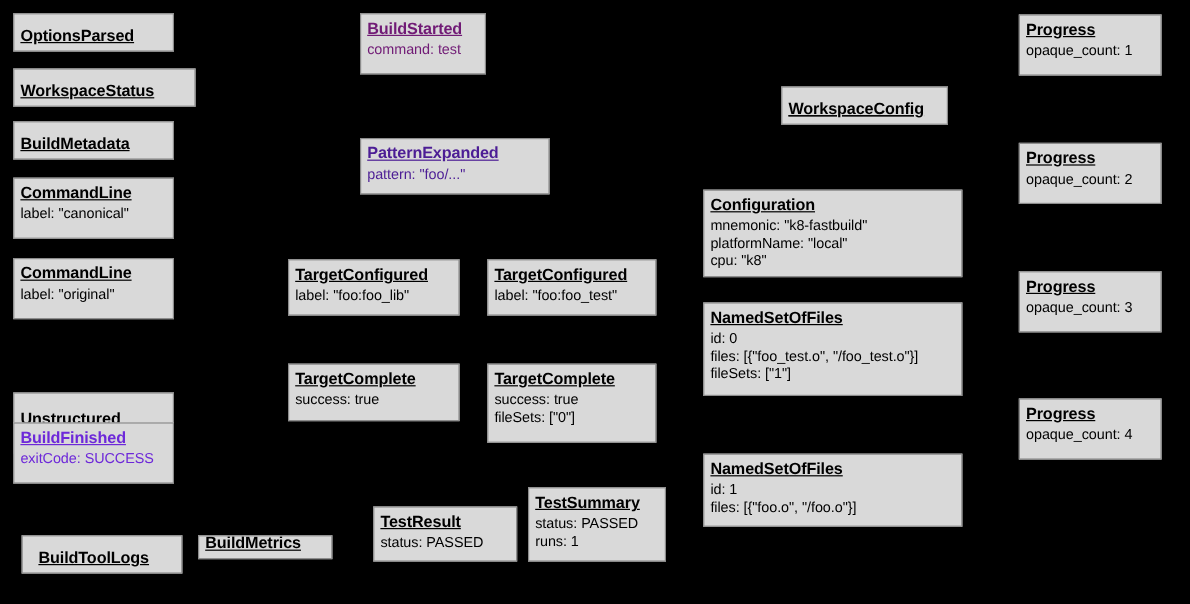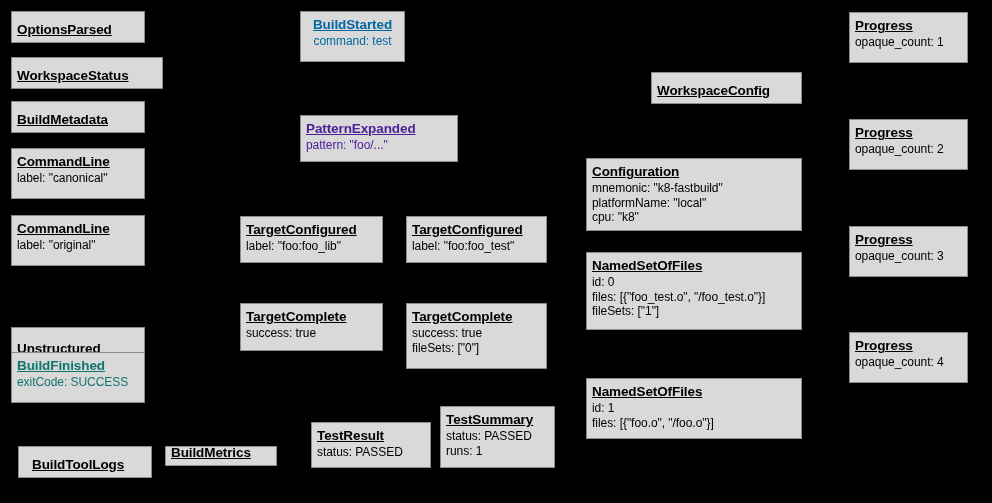--- a/index.html
+++ b/index.html
@@ -74,30 +74,30 @@
     <div class="node" style="left: 11px; top: 148px; width: 134px; height: 51px; background: rgb(217, 217, 217); border-color: rgb(140, 140, 140); color: rgb(0, 0, 0);"><span class="node-title">CommandLine</span><div class="node-fields">
         <span class="node-field">label: "canonical"</span>
       </div></div>
     <div class="node" style="left: 11px; top: 215px; width: 134px; height: 51px; background: rgb(217, 217, 217); border-color: rgb(140, 140, 140); color: rgb(0, 0, 0);"><span class="node-title">CommandLine</span><div class="node-fields">
         <span class="node-field">label: "original"</span>
       </div></div>
     <div class="node title-only" style="left: 11px; top: 283px; width: 134px; height: 51px; background: rgb(217, 217, 217); border-color: rgb(140, 140, 140); color: rgb(0, 0, 0); margin-top: 44px;">
       <span class="node-title">Unstructured
 CommandLine</span>
     </div>
-    <div class="node" style="left: 11px; top: 352px; width: 134px; height: 51px; background: rgb(217, 217, 217); border-color: rgb(140, 140, 140); color: #0f766e;"><span class="node-title">BuildFinished</span><div class="node-fields">
+    <div class="node" style="left: 11px; top: 352px; width: 134px; height: 51px; background: rgb(217, 217, 217); border-color: rgb(140, 140, 140); color: #6d28d9;"><span class="node-title">BuildFinished</span><div class="node-fields">
         <span class="node-field">exitCode: SUCCESS</span>
       </div></div>
     <div class="node title-only" style="left: 18px; top: 446px; width: 134px; height: 32px; background: rgb(217, 217, 217); border-color: rgb(140, 140, 140); color: rgb(0, 0, 0); padding-left: 13px;">
       <span class="node-title">BuildToolLogs</span>
     </div>
     <div class="node title-only" style="left: 165px; top: 446px; width: 112px; height: 20px; background: rgb(217, 217, 217); border-color: rgb(140, 140, 140); color: rgb(0, 0, 0);">
       <span class="node-title">BuildMetrics</span>
     </div>
-    <div class="node" style="left: 300px; top: 11px; width: 105px; height: 51px; background: rgb(217, 217, 217); border-color: rgb(140, 140, 140); color: #0369a1; text-align: center;"><span class="node-title">BuildStarted</span><div class="node-fields">
+    <div class="node" style="left: 300px; top: 11px; width: 105px; height: 51px; background: rgb(217, 217, 217); border-color: rgb(140, 140, 140); color: #701a75;"><span class="node-title">BuildStarted</span><div class="node-fields">
         <span class="node-field">command: test</span>
       </div></div>
     <div class="node" style="left: 300px; top: 115px; width: 158px; height: 47px; background: rgb(217, 217, 217); border-color: rgb(140, 140, 140); color: #4c1d95;"><span class="node-title">PatternExpanded</span><div class="node-fields">
         <span class="node-field">pattern: "foo/..."</span>
       </div></div>
     <div class="node" style="left: 240px; top: 216px; width: 143px; height: 47px; background: rgb(217, 217, 217); border-color: rgb(140, 140, 140); color: rgb(0, 0, 0);"><span class="node-title">TargetConfigured</span><div class="node-fields">
         <span class="node-field">label: "foo:foo_lib"</span>
       </div></div>
     <div class="node" style="left: 406px; top: 216px; width: 141px; height: 47px; background: rgb(217, 217, 217); border-color: rgb(140, 140, 140); color: rgb(0, 0, 0);"><span class="node-title">TargetConfigured</span><div class="node-fields">
         <span class="node-field">label: "foo:foo_test"</span>
@@ -109,21 +109,21 @@
         <span class="node-field">success: true</span>
         <span class="node-field">fileSets: ["0"]</span>
       </div></div>
     <div class="node" style="left: 311px; top: 422px; width: 120px; height: 46px; background: rgb(217, 217, 217); border-color: rgb(140, 140, 140); color: rgb(0, 0, 0);"><span class="node-title">TestResult</span><div class="node-fields">
         <span class="node-field">status: PASSED</span>
       </div></div>
     <div class="node" style="left: 440px; top: 406px; width: 115px; height: 62px; background: rgb(217, 217, 217); border-color: rgb(140, 140, 140); color: rgb(0, 0, 0);"><span class="node-title">TestSummary</span><div class="node-fields">
         <span class="node-field">status: PASSED</span>
         <span class="node-field">runs: 1</span>
       </div></div>
-    <div class="node title-only" style="left: 651px; top: 72px; width: 151px; height: 32px; background: rgb(217, 217, 217); border-color: rgb(140, 140, 140); color: rgb(0, 0, 0); text-decoration: underline;">
+    <div class="node title-only" style="left: 651px; top: 72px; width: 139px; height: 32px; background: rgb(217, 217, 217); border-color: rgb(140, 140, 140); color: rgb(0, 0, 0); text-decoration: underline;">
       <span class="node-title">WorkspaceConfig</span>
     </div>
     <div class="node" style="left: 586px; top: 158px; width: 216px; height: 73px; background: rgb(217, 217, 217); border-color: rgb(140, 140, 140); color: rgb(0, 0, 0);"><span class="node-title">Configuration</span><div class="node-fields">
         <span class="node-field">mnemonic: "k8-fastbuild"</span>
         <span class="node-field">platformName: "local"</span>
         <span class="node-field">cpu: "k8"</span>
       </div></div>
     <div class="node" style="left: 586px; top: 252px; width: 216px; height: 78px; background: rgb(217, 217, 217); border-color: rgb(140, 140, 140); color: rgb(0, 0, 0);"><span class="node-title">NamedSetOfFiles</span><div class="node-fields">
         <span class="node-field">id: 0</span>
         <span class="node-field">files: [{"foo_test.o", "/foo_test.o"}]</span>

